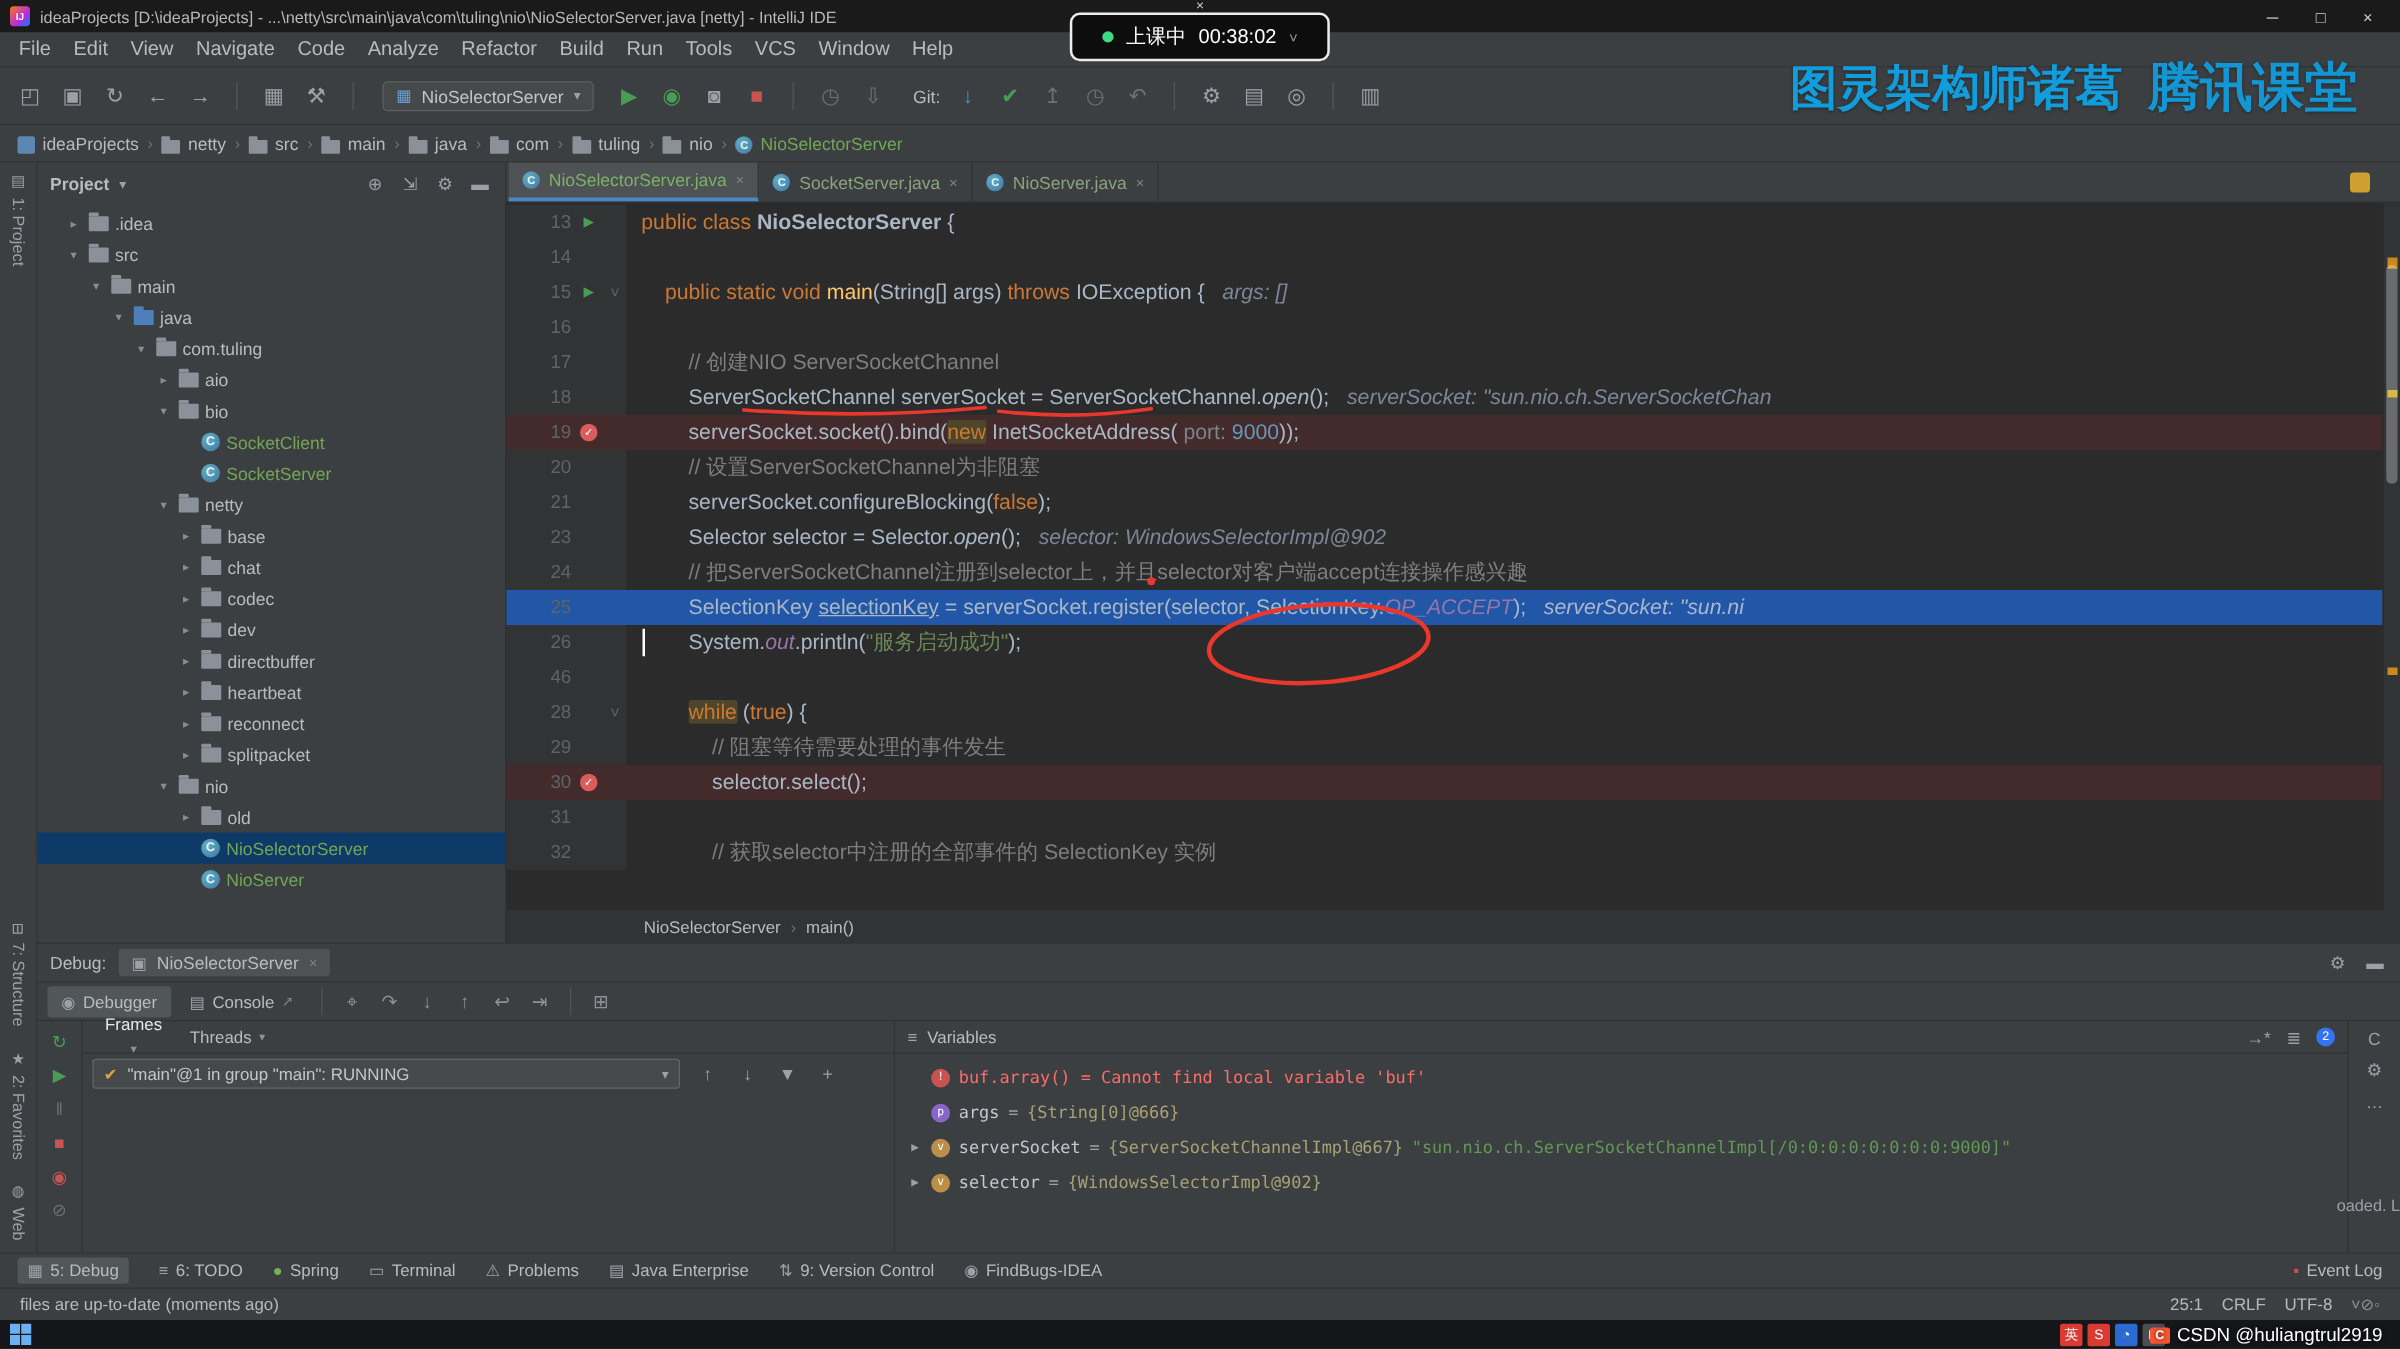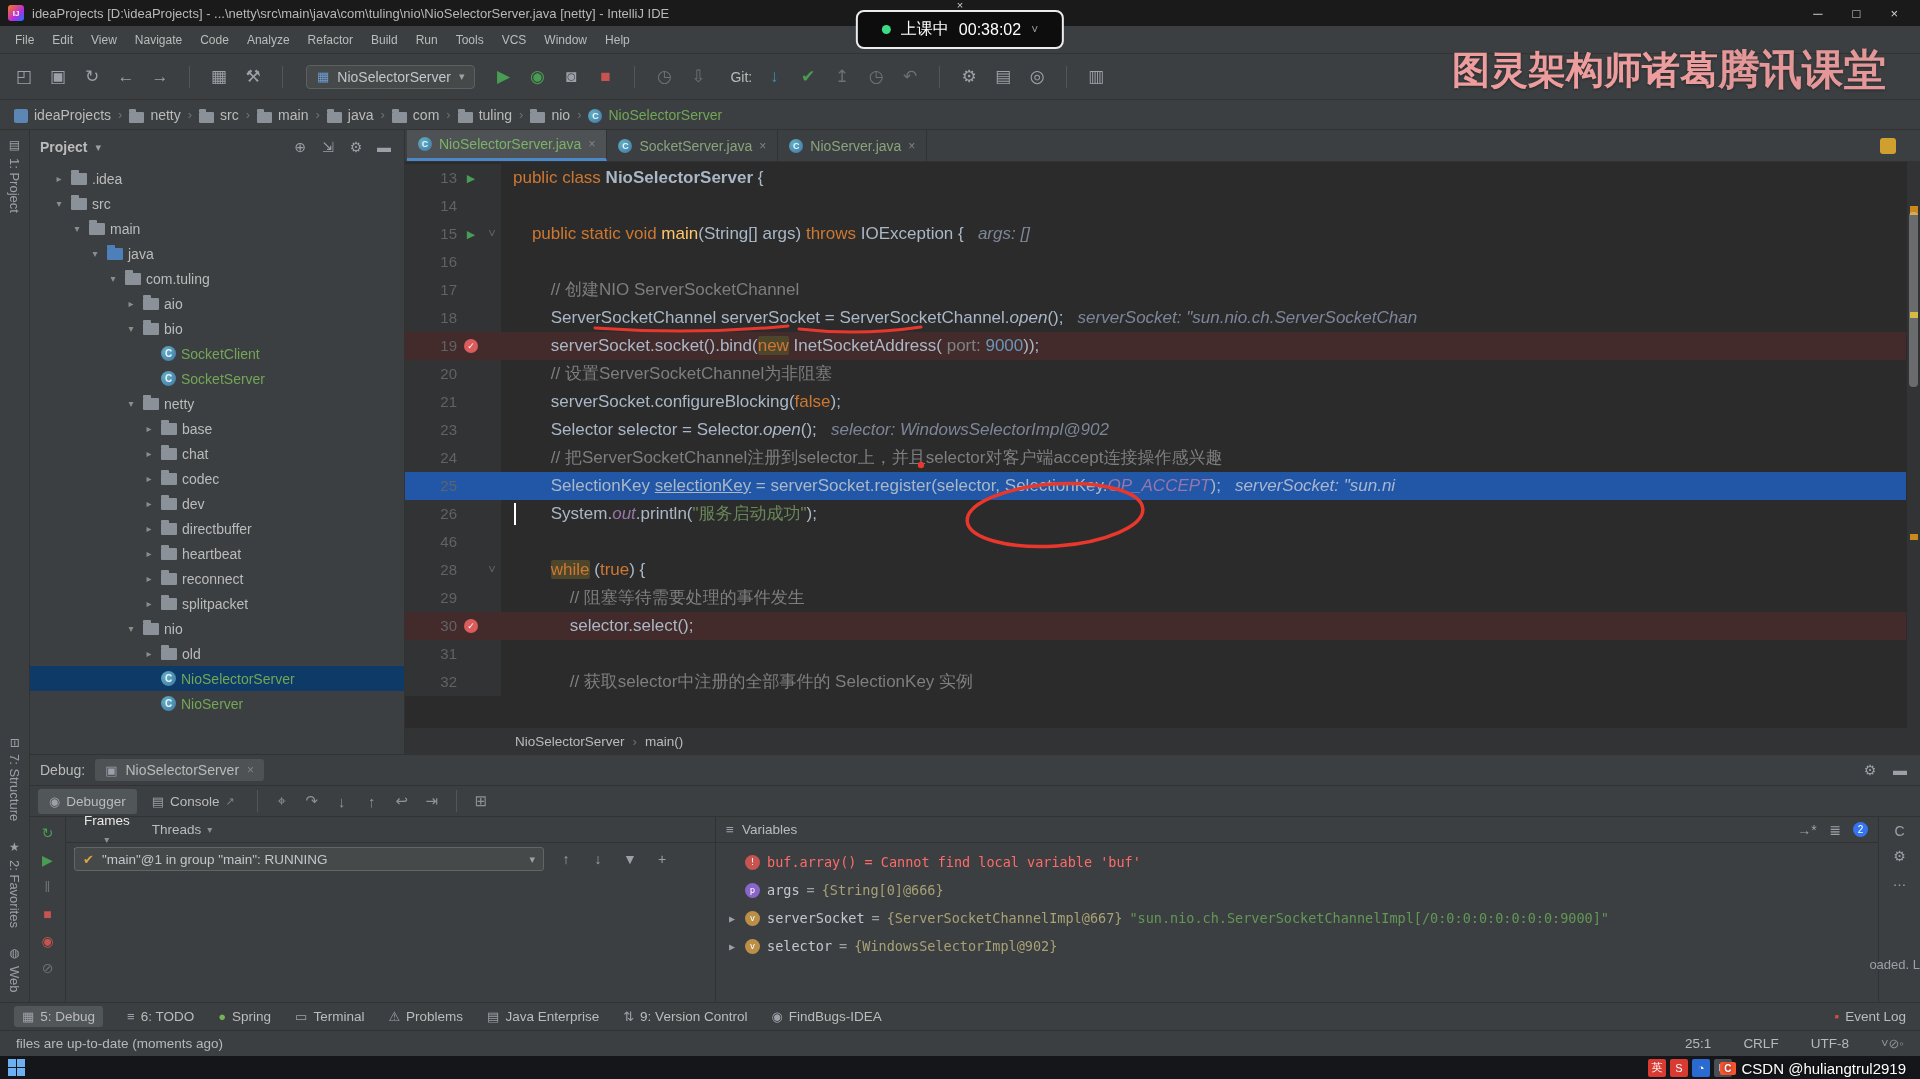--- a/index.html
+++ b/index.html
@@ -11,21 +11,21 @@
 
   
   .titlebar{height:26px;background:#1a1a1a;display:flex;align-items:center;padding:0 8px;gap:8px;}
   .applogo{width:16px;height:16px;border-radius:3px;background:linear-gradient(135deg,#f97a12,#b92bdf 60%,#087cfa);color:#fff;font-size:8px;font-weight:bold;display:flex;align-items:center;justify-content:center;}
   .wtitle{font-size:13px;color:#b8b8b8;white-space:nowrap;}
   .wctrls{margin-left:auto;display:flex;gap:30px;padding-right:14px;color:#cfd2d6;font-size:13px;}
   .wctrls span{cursor:default;}
 
   
   .menubar{height:28px;background:#3c3f41;display:flex;align-items:center;padding-left:6px;border-bottom:1px solid #323232;}
-  .menu-item{padding:4px 9px;font-size:12px;color:#bbbbbb;}
+  .menu-item{padding:4px 9px;font-size:16px;color:#bbbbbb;}
 
   
   .toolbar{height:46px;background:#3c3f41;display:flex;align-items:center;padding:0 12px;gap:10px;border-bottom:1px solid #323232;}
   .ticon{font-size:17px;color:#9da0a8;width:24px;text-align:center;cursor:default;}
   .chip{display:flex;align-items:center;gap:8px;background:#45494a;border:1px solid #5e6060;border-radius:4px;padding:3px 10px;margin:0 6px;}
   .chip-ic{color:#6e9bd1;font-size:13px;}
   .chip-label{font-size:14px;color:#c3c6ca;}
   .chip-caret{color:#9da0a8;font-size:11px;}
   .gitlabel{color:#bbbbbb;font-size:14px;margin-left:10px;}
 
@@ -151,35 +151,35 @@
   .rstrip{width:42px;border-left:1px solid #323232;display:flex;flex-direction:column;align-items:center;gap:9px;padding-top:6px;font-size:13px;color:#9da0a8;position:relative;}
   .fragment{position:absolute;bottom:30px;right:0;color:#9da0a8;font-size:13px;white-space:nowrap;}
 
   
   .bbar{height:28px;background:#3c3f41;border-top:1px solid #323232;display:flex;align-items:center;gap:24px;padding:0 14px;font-size:13.5px;color:#bbbbbb;}
   .bitem{display:flex;align-items:center;gap:6px;}
   .bitem.active{background:#515658;border-radius:3px;padding:3px 8px;}
   .bico{color:#9da0a8;font-size:13px;}
   .bitem.right{margin-left:auto;}
   .sbar{height:26px;background:#3c3f41;border-top:1px solid #323232;display:flex;align-items:center;padding:0 16px;font-size:13.5px;color:#b7b9bc;}
-  .sright{margin-left:auto;display:flex;align-items:center;gap:32px;justify-content:space-between;}
+  .sright{margin-left:auto;display:flex;align-items:center;gap:15px;justify-content:space-between;}
   .sicon{color:#8d9096;font-size:13px;}
   .taskbar{height:23px;background:#15161a;display:flex;align-items:center;padding:0 8px;gap:10px;}
   .winlogo{display:grid;grid-template-columns:8px 8px;grid-template-rows:8px 8px;gap:1px;}
   .winlogo span{background:#6ab0f3;display:block;}
   .tray{margin-left:auto;display:flex;gap:4px;align-items:center;padding-right:180px;}
   .tico{width:18px;height:18px;border-radius:2px;display:flex;align-items:center;justify-content:center;font-size:11px;color:#fff;}
 
   
   .timer{position:absolute;left:50%;top:0;transform:translateX(-50%);z-index:60;display:flex;flex-direction:column;align-items:center;}
   .timer .x{color:#cfcfcf;font-size:11px;line-height:10px;}
   .timer .box{display:flex;align-items:center;gap:10px;background:#0d0d0d;border:2px solid #ececec;border-radius:8px;padding:7px 24px;color:#fff;font-size:16px;white-space:nowrap;}
   .dot{width:9px;height:9px;border-radius:50%;background:#3ddc84;}
   .ocaret{color:#9a9a9a;font-size:12px;}
-  .watermark{position:absolute;top:42px;right:34px;z-index:55;display:flex;align-items:center;color:#fca5a5;opacity:.92;pointer-events:none;}
+  .watermark{position:absolute;top:42px;right:34px;z-index:55;display:flex;align-items:center;gap:20px;color:#0ea5e9;opacity:.92;pointer-events:none;}
   .wm-text{font-size:38px;font-weight:bold;text-shadow:0 1px 3px rgba(0,0,0,.45);}
   .wm-logo{font-size:42px;font-weight:bold;opacity:.95;text-shadow:0 1px 3px rgba(0,0,0,.45);}
   .csdn{position:absolute;right:14px;bottom:2px;z-index:70;color:#fff;font-size:15px;text-shadow:0 0 4px rgba(0,0,0,.85);display:flex;gap:6px;align-items:center;}
   .clogo{background:#fc5531;color:#fff;font-size:10px;padding:1px 4px;border-radius:2px;font-weight:bold;}
 </style>
 </head>
 <body>
 
 <div class="screen">
 

